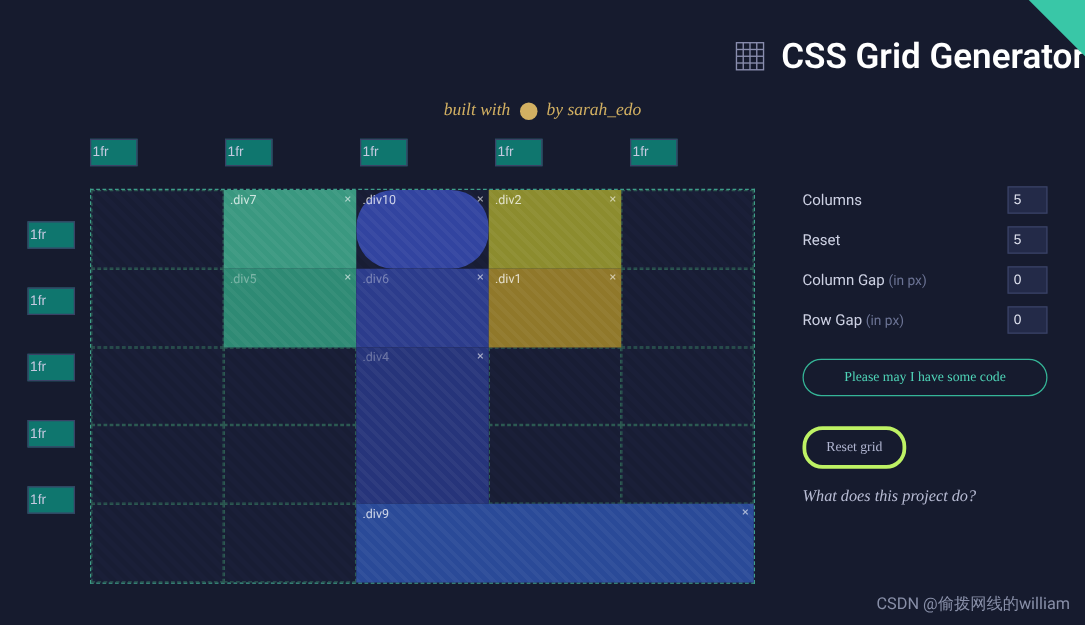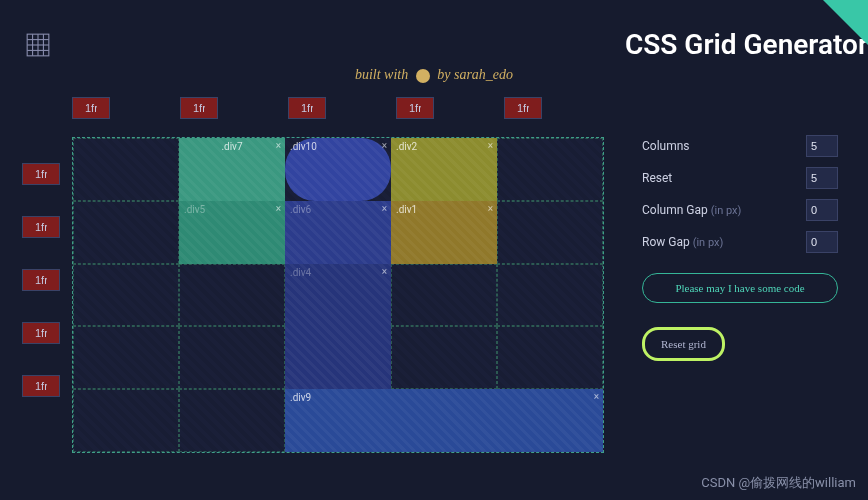--- a/index.html
+++ b/index.html
@@ -6,38 +6,38 @@
     body {
       background: #161b2e;
       font-family: -apple-system, BlinkMacSystemFont, "Segoe UI", Roboto, sans-serif;
       color: #d0d4e0;
       width: 868px;
       height: 500px;
       overflow: hidden;
       position: relative;
     }
     .header { text-align: center; padding-top: 28px; }
-    .title-row { display: flex; align-items: center; justify-content: space-between; gap: 12px; padding-left: 25px; }
+    .title-row { display: flex; align-items: center; justify-content: flex-end; gap: 12px; padding-left: 25px; }
     .grid-logo { width: 26px; height: 26px; opacity: .8; }
     .title { color: #fff; font-size: 28px; font-weight: 600; }
-    .subtitle { color: #d2b062; font-family: cursive; font-style: italic; font-size: 14px; margin-top: 6px; }
+    .subtitle { color: #d2b062; font-family: cursive; font-style: italic; font-size: 14px; margin-top: 20px; }
     .subtitle-em { display: inline-block; width: 14px; height: 14px; background: #d2b062; border-radius: 50%; vertical-align: middle; margin: 0 4px; }
     .corner { position: absolute; top: 0; right: 0; width: 0; height: 0; border-left: 45px solid transparent; border-top: 45px solid #39c7a7; }
     .main { display: flex; padding: 14px 30px 0 22px; gap: 30px; align-items: flex-start; }
     .grid-area { position: relative; }
     .col-inputs { display: flex; margin-left: 50px; }
     .col-inputs .unit-input { margin-right: 70px; }
     .row-inputs { position: absolute; left: 0; top: 66px; display: flex; flex-direction: column; gap: 31px; }
     .unit-input {
       width: 38px; height: 22px;
-      background: #7f1d1d;
+      background: #0f766e;
       border: 1px solid #3a4266;
       color: #c5c9e0;
       font-size: 11px;
-      padding: 0 12px;
+      padding: 0 1px;
     }
     .grid-canvas {
       margin-left: 50px;
       margin-top: 18px;
       width: 532px; height: 316px;
       border: 1px dashed #3e9f89;
       display: grid;
       grid-template-columns: repeat(5, 1fr);
       grid-template-rows: repeat(5, 1fr);
       position: relative;
@@ -45,21 +45,21 @@
     }
     .cell { border: 1px dashed #2c5a52; }
     .placed {
       position: relative;
       font-size: 10px;
       color: rgba(255,255,255,.75);
       padding: 3px 5px;
       background-image: repeating-linear-gradient(45deg, rgba(255,255,255,.04) 0 3px, transparent 3px 7px);
     }
     .placed .close { position: absolute; top: 2px; right: 4px; font-size: 10px; color: rgba(255,255,255,.6); cursor: pointer; }
-    .d7 { grid-column: 2; grid-row: 1; background-color: #3a9880; text-align: center; }
+    .d7 { grid-column: 2; grid-row: 1; background-color: #3a9880; }
     .d10 { grid-column: 3; grid-row: 1; background-color: #3244a0; border-radius: 30px; }
     .d2 { grid-column: 4; grid-row: 1; background-color: #8c8c2e; }
     .d5 { grid-column: 2; grid-row: 2; background-color: #2e8a74; color: rgba(255,255,255,.35); }
     .d6 { grid-column: 3; grid-row: 2; background-color: #2c3c8c; color: rgba(255,255,255,.35); }
     .d1 { grid-column: 4; grid-row: 2; background-color: #90782a; }
     .d4 { grid-column: 3; grid-row: 3 / span 2; background-color: #26347a; color: rgba(255,255,255,.3); }
     .d9 { grid-column: 3 / span 3; grid-row: 5; background-color: #2a4a98; }
     .sidebar { flex: 1; padding-top: 38px; font-size: 12px; }
     .field { display: flex; align-items: center; justify-content: space-between; margin-bottom: 10px; }
     .field label { color: #cdd1e3; }
@@ -164,16 +164,17 @@
     <div class="field">
       <label><span>Column Gap</span> <span class="hint">(in px)</span></label>
       <input value="0" style="">
     </div>
     <div class="field">
       <label><span>Row Gap</span> <span class="hint">(in px)</span></label>
       <input value="0" style="">
     </div>
     <button class="btn-primary">Please may I have some code</button>
     <button class="btn-secondary">Reset grid</button>
+    <div class="project-link">What does this project do?</div>
   </div>
 </div>
 
 <div class="watermark">CSDN @偷拨网线的william</div>
 
 </body></html>

